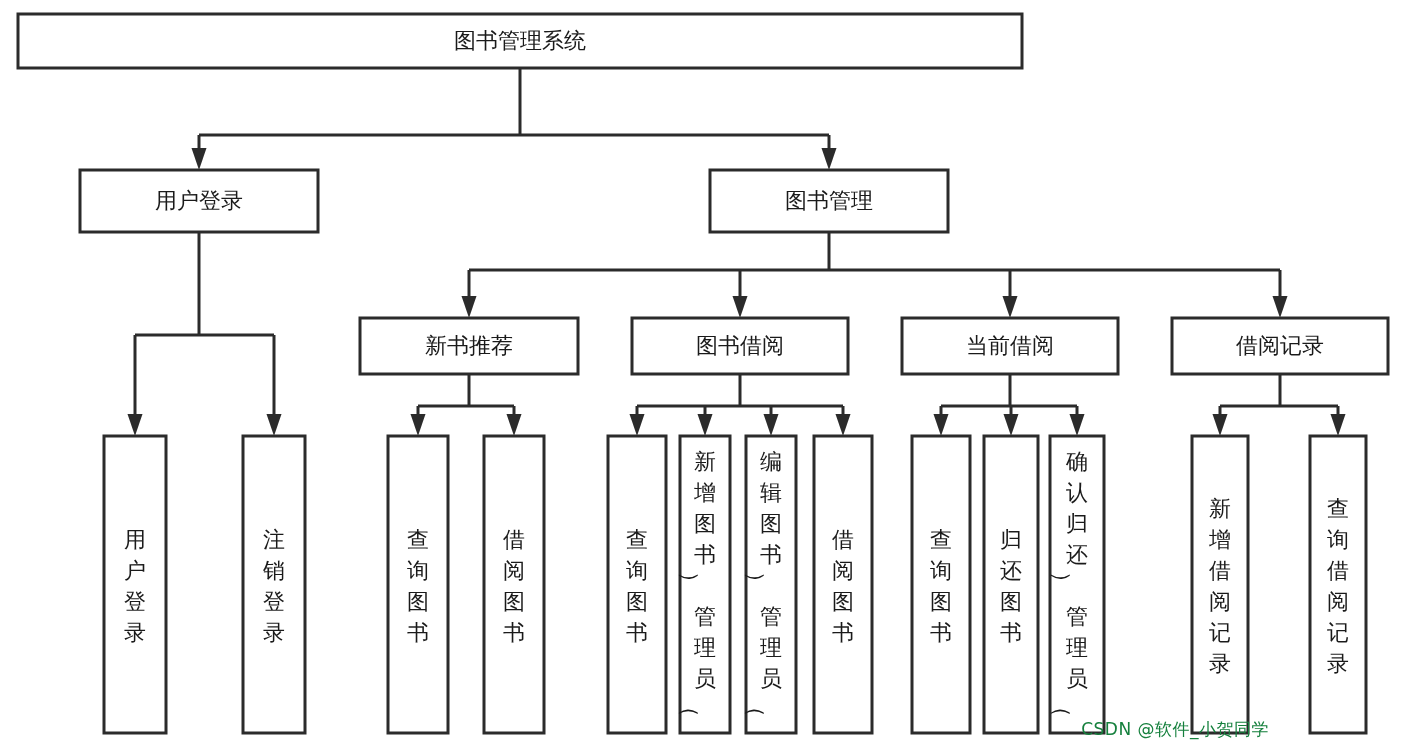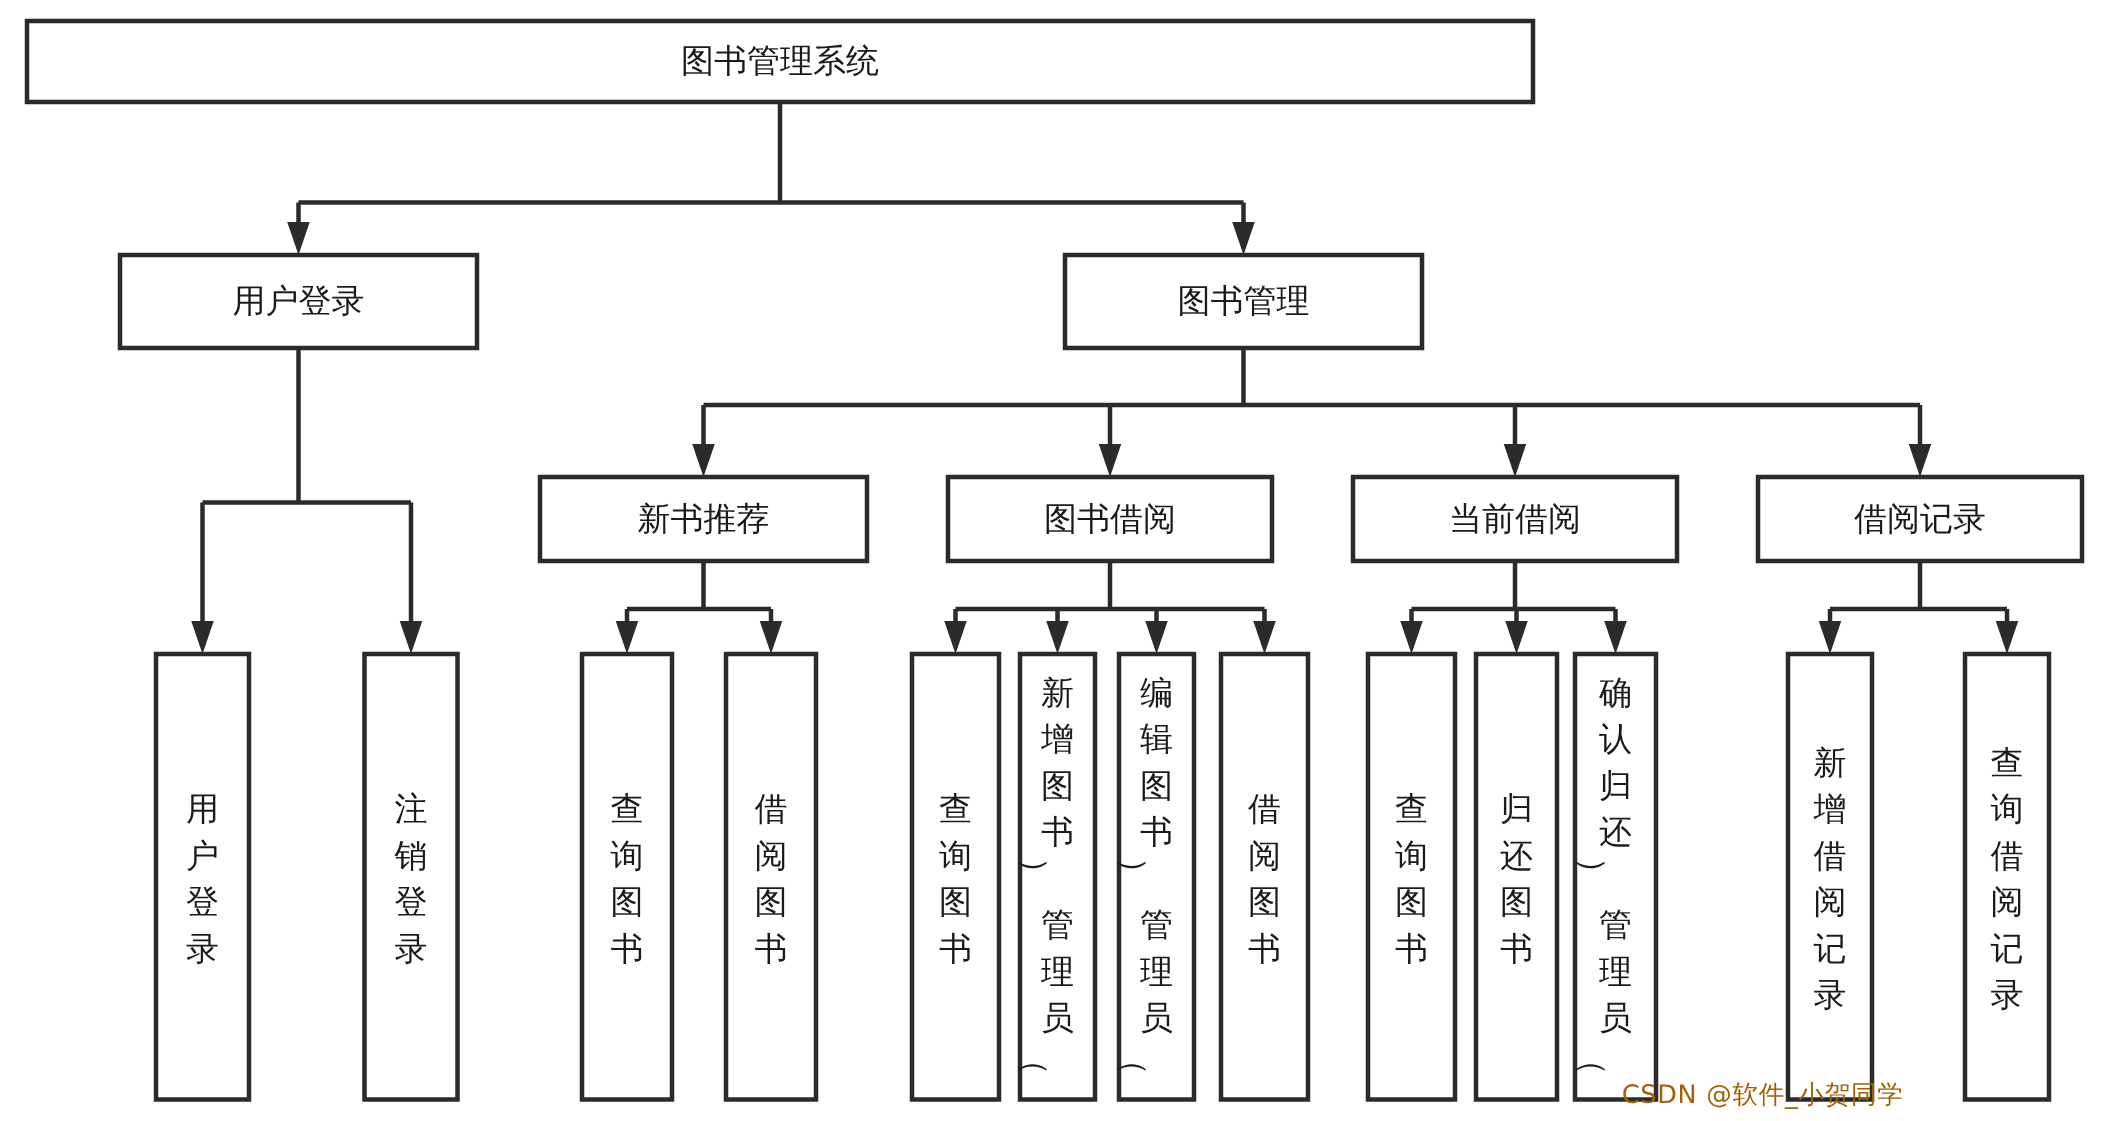--- a/index.html
+++ b/index.html
@@ -54,21 +54,21 @@
     font-family: "DejaVu Sans", "Liberation Sans", sans-serif;
     font-size: 22px;
     text-anchor: middle;
   }
   .watermark {
     position: absolute;
     right: 8px;
     bottom: 6px;
     font-family: "DejaVu Sans", "Liberation Sans", sans-serif;
     font-size: 17px;
-    color: #a16207;
+    color: #15803d;
     letter-spacing: 0.5px;
     white-space: nowrap;
     user-select: none;
   }
 </style>
 </head>
 <body>
 
 <div id="diagram-root">
   <svg id="tree-svg" viewBox="0 0 1405 747" xmlns="http://www.w3.org/2000/svg">

